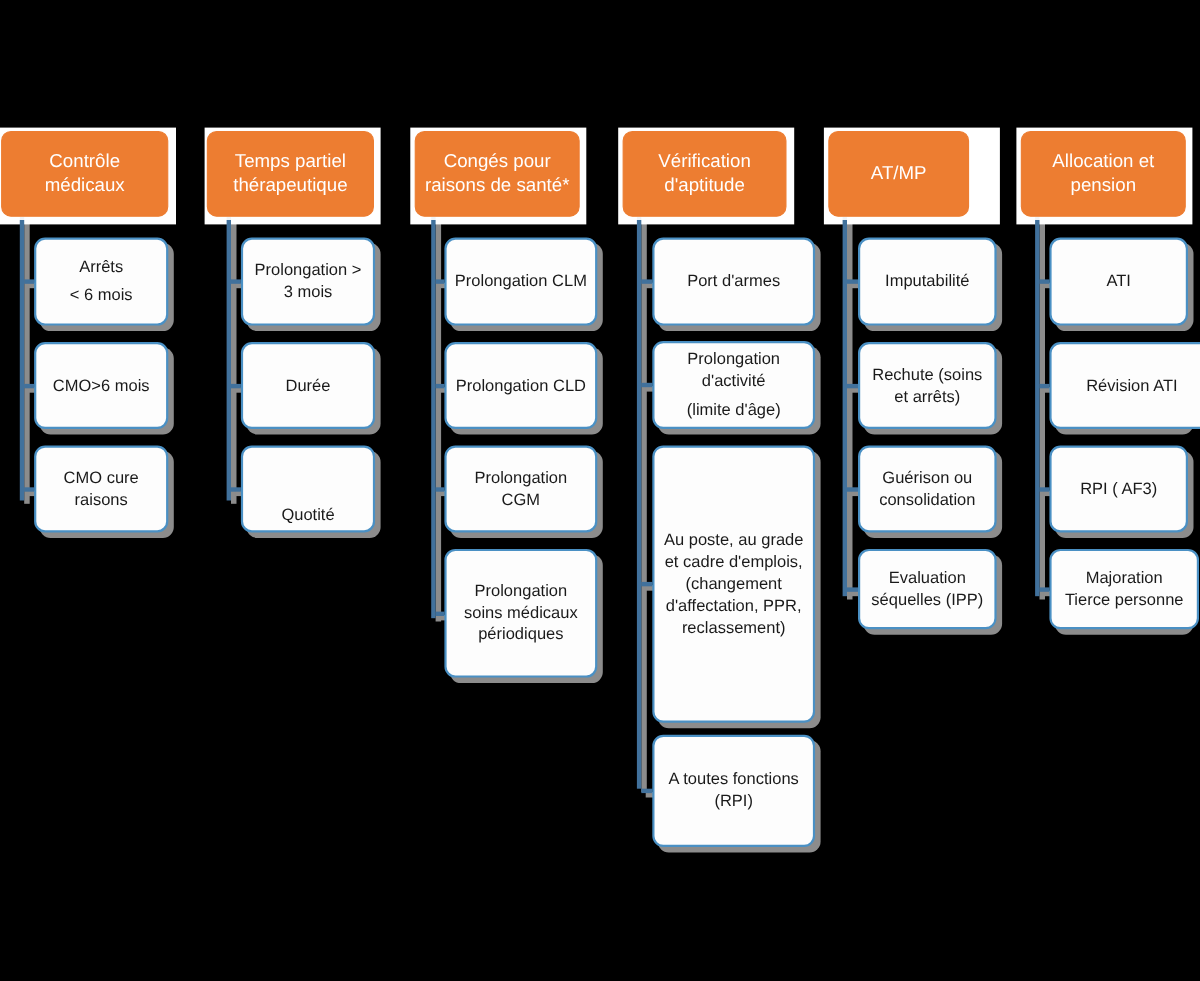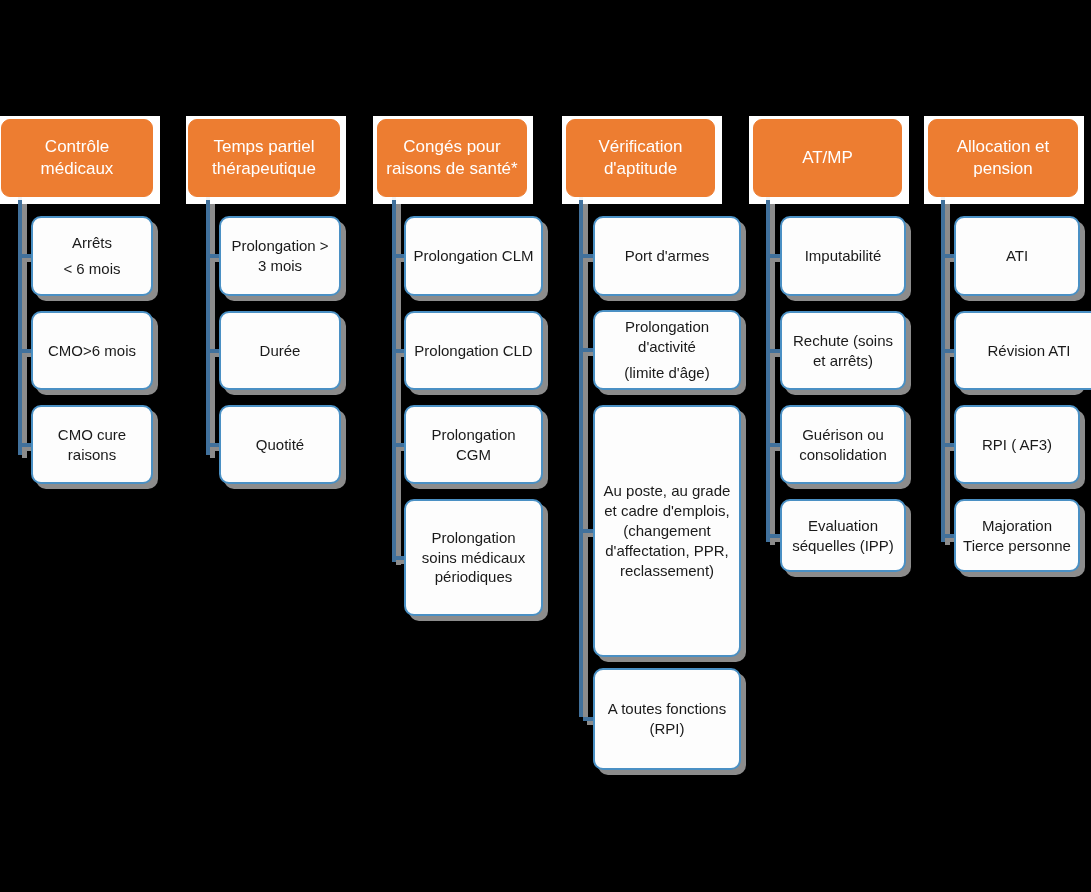--- a/index.html
+++ b/index.html
@@ -172,21 +172,21 @@
       <div class="stub-shadow" style="left: 214px; top: 352px; width: 9px;"></div>
       <div class="stub" style="left: 210px; top: 349px; width: 9px;"></div>
       <div class="child-node" style="left: 219px; top: 311px; width: 122px; height: 79px;">
         <div>
           <span class="node-line">Durée</span>
         </div>
       </div>
       <div class="child-shadow" style="left: 224px; top: 410px; width: 122px; height: 79px;"></div>
       <div class="stub-shadow" style="left: 214px; top: 446px; width: 9px;"></div>
       <div class="stub" style="left: 210px; top: 443px; width: 9px;"></div>
-      <div class="child-node" style="left: 219px; top: 405px; width: 122px; height: 79px;">
+      <div class="child-node" style="left: 219px; top: 405px; width: 122px; height: 79px; align-items: flex-end;">
         <div>
           <span class="node-line">Quotité</span>
         </div>
       </div>
     </div>
     <div class="column" style="left: 0px;">
       <div class="header-wrap" style="left: 373px; top: 116px; width: 160px; height: 88px;"></div>
       <div class="header-node" style="left: 377px; top: 119px; width: 150px; height: 78px;">
         <div>
           <span class="node-line">Congés pour</span>
@@ -277,21 +277,21 @@
       <div class="stub" style="left: 583px; top: 717px; width: 10px;"></div>
       <div class="child-node" style="left: 593px; top: 668px; width: 148px; height: 102px;">
         <div>
           <span class="node-line">A toutes fonctions</span>
           <span class="node-line">(RPI)</span>
         </div>
       </div>
     </div>
     <div class="column" style="left: 0px;">
       <div class="header-wrap" style="left: 749px; top: 116px; width: 160px; height: 88px;"></div>
-      <div class="header-node" style="left: 753px; top: 119px; width: 149px; height: 78px;">
+      <div class="header-node" style="left: 753px; top: 119px; width: 128px; height: 78px;">
         <div>
           <span class="node-line">AT/MP</span>
         </div>
       </div>
       <div class="trunk-shadow" style="left: 770px; top: 200px; height: 345px;"></div>
       <div class="trunk" style="left: 766px; top: 197px; height: 345px;"></div>
       <div class="child-shadow" style="left: 785px; top: 221px; width: 126px; height: 80px;"></div>
       <div class="stub-shadow" style="left: 774px; top: 257px; width: 10px;"></div>
       <div class="stub" style="left: 770px; top: 254px; width: 10px;"></div>
       <div class="child-node" style="left: 780px; top: 216px; width: 126px; height: 80px; text-align: center;">
@@ -357,20 +357,20 @@
       <div class="stub-shadow" style="left: 949px; top: 446px; width: 9px;"></div>
       <div class="stub" style="left: 945px; top: 443px; width: 9px;"></div>
       <div class="child-node" style="left: 954px; top: 405px; width: 126px; height: 79px;">
         <div>
           <span class="node-line">RPI ( AF3)</span>
         </div>
       </div>
       <div class="child-shadow" style="left: 959px; top: 504px; width: 126px; height: 73px;"></div>
       <div class="stub-shadow" style="left: 949px; top: 537px; width: 9px;"></div>
       <div class="stub" style="left: 945px; top: 534px; width: 9px;"></div>
-      <div class="child-node" style="left: 954px; top: 499px; width: 126px; height: 73px;">
+      <div class="child-node" style="left: 954px; top: 499px; width: 136px; height: 73px;">
         <div>
           <span class="node-line">Majoration</span>
           <span class="node-line">Tierce personne</span>
         </div>
       </div>
     </div>
   </div>
 
 </body></html>

